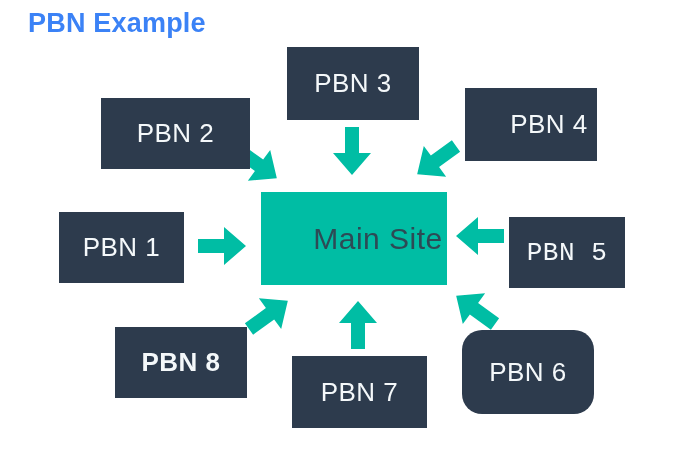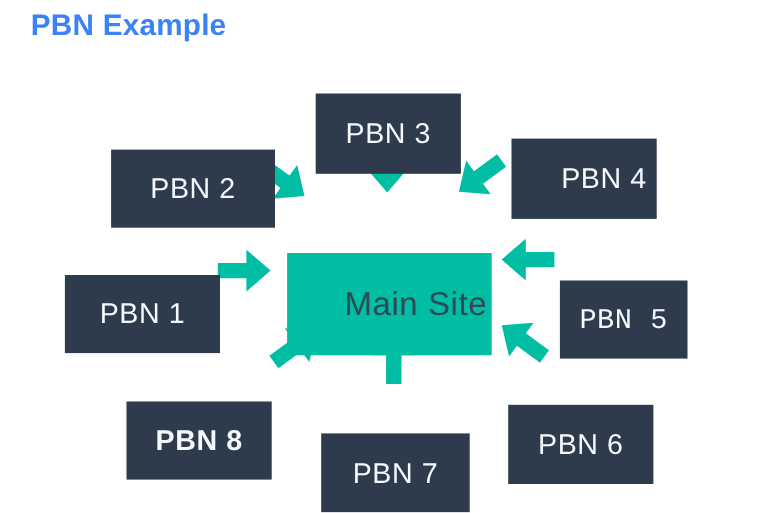--- a/index.html
+++ b/index.html
@@ -35,37 +35,36 @@
   .node {
     position: absolute;
     display: flex;
     align-items: center;
     justify-content: center;
     background: #2d3b4d;
     color: #f4f8fa;
     font-size: 26px;
     font-weight: 400;
     letter-spacing: 0.5px;
-    margin-top: 38px;
   }
 
   .node.main {
     background: #00bda4;
     color: #2d4a55;
     font-size: 30px;
     padding-left: 48px;
   }
 
   
-  #node-pbn1 { left: 59px;  top: 212px; width: 141px; height: 71px; }
+  #node-pbn1 { left: 59px;  top: 212px; width: 125px; height: 71px; }
   #node-pbn2 { left: 101px; top: 98px;  width: 149px; height: 71px; }
   #node-pbn3 { left: 287px; top: 47px;  width: 132px; height: 73px; }
   #node-pbn4 { left: 465px; top: 88px;  width: 132px; height: 73px; padding-left: 36px; }
   #node-pbn5 { left: 509px; top: 217px; width: 116px; height: 71px; font-family: Liberation Mono, monospace; }
-  #node-pbn6 { left: 462px; top: 330px; width: 132px; height: 72px; }
+  #node-pbn6 { left: 462px; top: 330px; width: 132px; height: 84px; border-radius: 20px; }
   #node-pbn7 { left: 292px; top: 356px; width: 135px; height: 72px; }
   #node-pbn8 { left: 115px; top: 327px; width: 132px; height: 71px; font-weight: bold; }
   #node-main { left: 261px; top: 192px; width: 186px; height: 93px; }
 </style>
 </head>
 <body>
 
 <div class="canvas">
 
   <div class="page-title">PBN Example</div>

